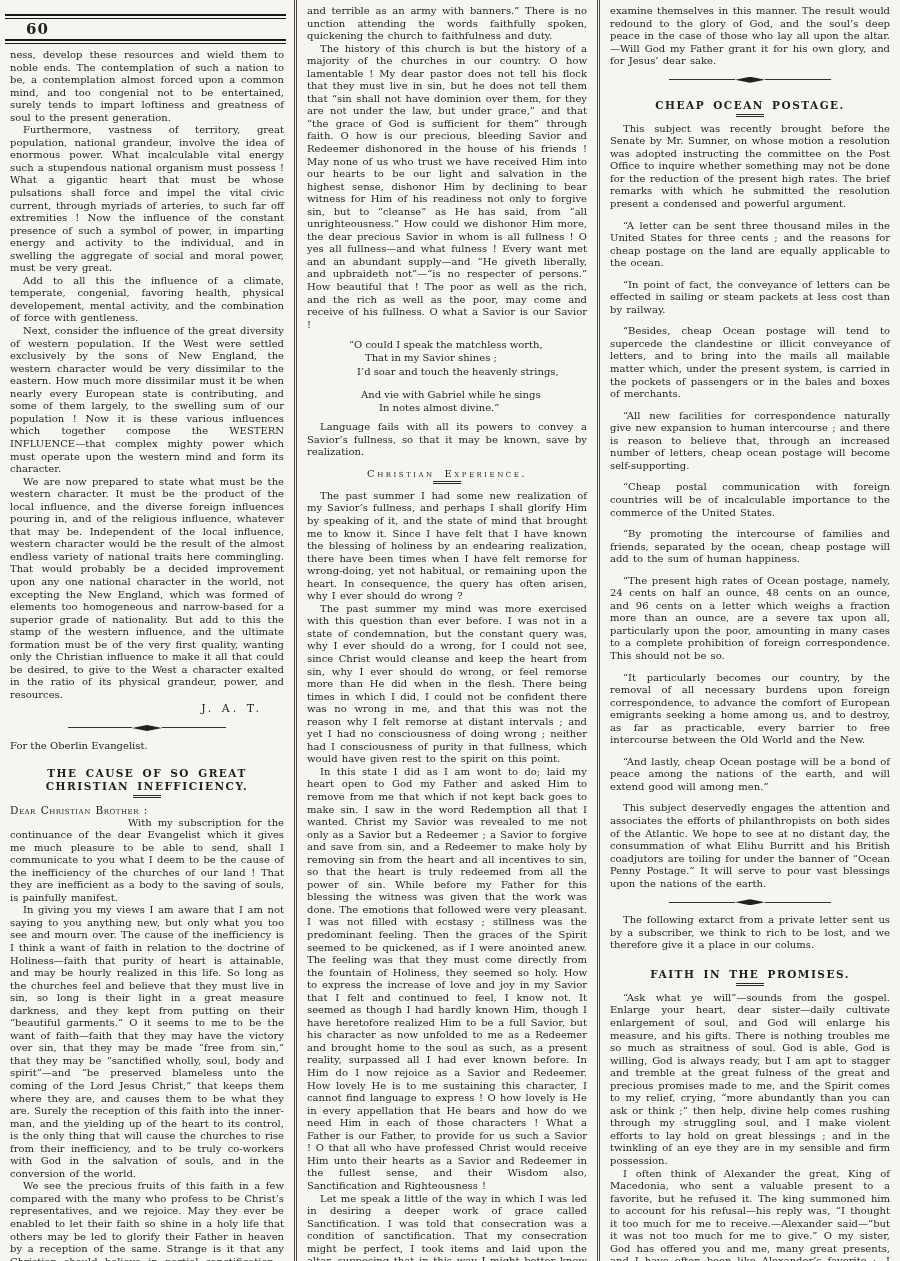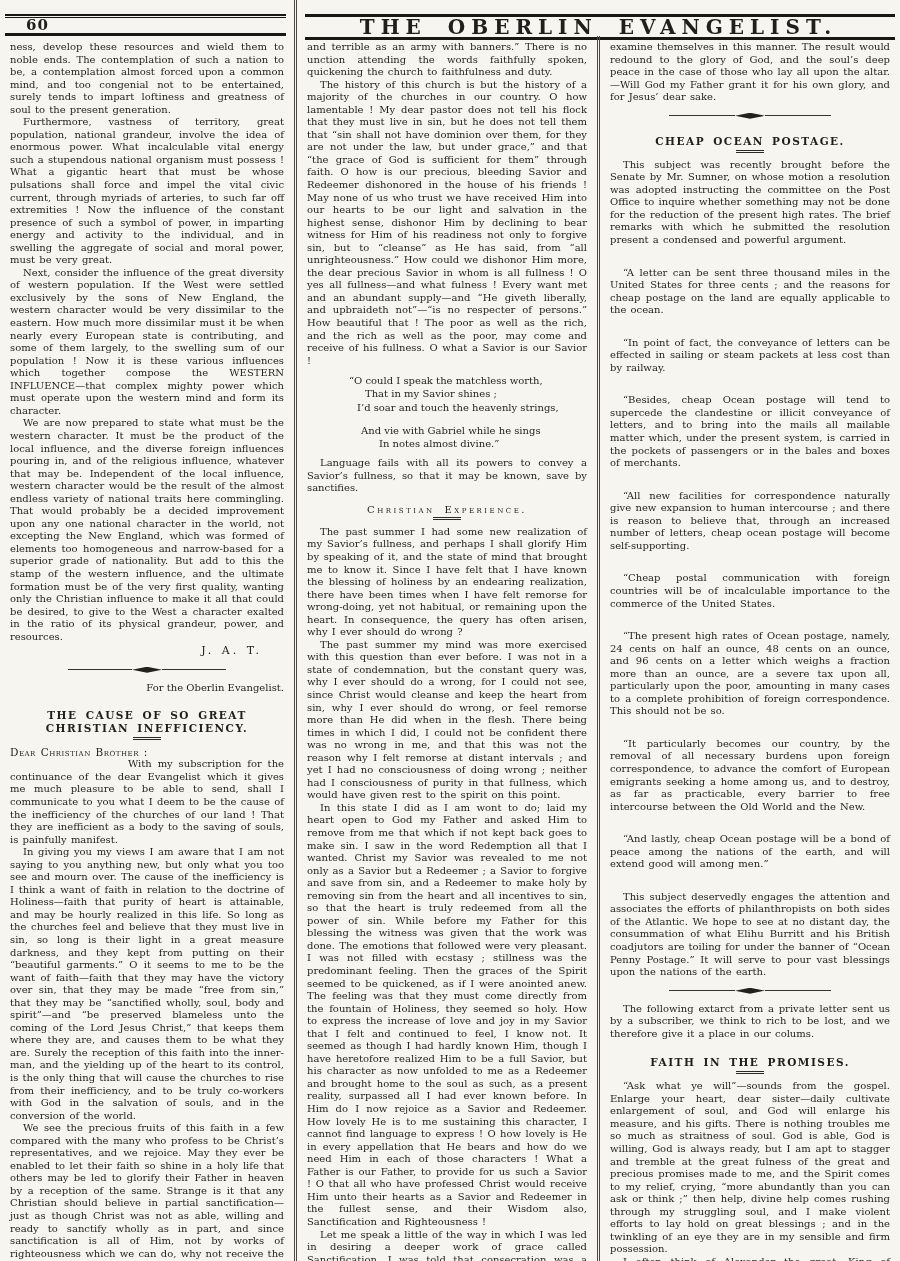--- a/index.html
+++ b/index.html
@@ -17,39 +17,39 @@
   
   .left-strip { width:297px; border-right:3px double #4a4841; display:flex; flex-direction:column; }
   .right-strip { flex:1; display:flex; flex-direction:column; }
   .right-cols { flex:1; display:flex; min-height:0; }
   .colB { width:300px; }
   .colC { flex:1; border-left:3px double #4a4841; }
   .col-body { padding:5px 10px 10px 10px; overflow:hidden; height:100%; }
   .left-strip .col-body { height:auto; flex:1; }
 
   
-  .hdr { height:36px; display:flex; flex-direction:column; justify-content:space-between; padding-top:14px; }
+  .hdr { height:44px; display:flex; flex-direction:column; justify-content:space-between; padding-top:14px; }
   .rule-dbl { height:5px; border-top:2px solid #191813; border-bottom:1px solid #191813; }
   .hdr-left-rule { margin:0 8px 0 5px; }
   .hdr-right-rule { margin:0 5px 0 8px; }
   .page-number { font-size:15px; font-weight:bold; letter-spacing:1px; padding-left:26px; line-height:1; }
   .masthead { text-align:center; font-size:20px; font-weight:bold; letter-spacing:6px; word-spacing:8px; line-height:1; }
 
   
   .p {
     font-size:10px; line-height:12.55px;
     text-align:justify; text-indent:13px;
     word-spacing:1px;
   }
   .noindent { text-indent:0; }
   .deep-indent { text-indent:118px; }
-  .sp-above { margin-top:20px; }
+  .sp-above { margin-top:9px; }
   .salutation { font-size:10.5px; font-variant:small-caps; letter-spacing:.5px; margin-top:4px; text-indent:0; }
   .signature { font-size:11px; text-align:right; padding-right:22px; letter-spacing:3px; margin:2px 0 1px; }
-  .attribution { text-align:right; font-size:10px; margin:2px 0 1px; }
+  .attribution { text-align:left; font-size:10px; margin:2px 0 1px; }
 
   .article-heading {
     text-align:center; font-weight:bold;
     font-size:10.5px; letter-spacing:1.5px; word-spacing:3px;
     line-height:13px; margin:16px 0 2px;
   }
   .section-heading {
     text-align:center; font-variant:small-caps;
     font-size:10px; letter-spacing:2.5px; word-spacing:4px;
     margin:9px 0 2px;
@@ -74,59 +74,55 @@
 
   <div class="left-strip">
     <div class="hdr">
       <div class="rule-dbl hdr-left-rule"></div>
       <div class="page-number">60</div>
       <div class="rule-dbl hdr-left-rule"></div>
     </div>
     <div class="col-body">
       <div class="p noindent">ness, develop these resources and wield them to noble ends.  The contemplation of such a nation to be, a contemplation almost forced upon a common mind, and too congenial not to be entertained, surely tends to impart loftiness and greatness of soul to the present generation.</div>
       <div class="p">Furthermore, vastness of territory, great population, national grandeur, involve the idea of enormous power. What incalculable vital energy such a stupendous national organism must possess !  What a gigantic heart that must be whose pulsations shall force and impel the vital civic current, through myriads of arteries, to such far off extremities !  Now the influence of the constant presence of such a symbol of power, in imparting energy and activity to the individual, and in swelling the aggregate of social and moral power, must be very great.</div>
+      <div class="p">Add to all this the influence of a climate, temperate, congenial, favoring health, physical developement, mental activity, and the combination of force with gentleness.</div>
       <div class="p">Next, consider the influence of the great diversity of western population.  If the West were settled exclusively by the sons of New England, the western character would be very dissimilar to the eastern.  How much more dissimilar must it be when nearly every European state is contributing, and some of them largely, to the swelling sum of our population !  Now it is these various influences which together compose the WESTERN INFLUENCE—that complex mighty power which must operate upon the western mind and form its character.</div>
       <div class="p">We are now prepared to state what must be the western character. It must be the product of the local influence, and the diverse foreign influences pouring in, and of the religious influence, whatever that may be.  Independent of the local influence, western character would be the result of the almost endless variety of national traits here commingling.  That would probably be a decided improvement upon any one national character in the world, not excepting the New England, which was formed of elements too homogeneous and narrow-based for a superior grade of nationality.  But add to this the stamp of the western influence, and the ultimate formation must be of the very first quality, wanting only the Christian influence to make it all that could be desired, to give to the West a character exalted in the ratio of its physical grandeur, power, and resources.</div>
       <div class="p signature">J. A. T.</div>
       <div class="divider">
         <span class="line"></span>
         <span class="diamond"></span>
         <span class="line"></span>
       </div>
       <div class="attribution">For the Oberlin Evangelist.</div>
       <div class="article-heading">THE CAUSE OF SO GREAT CHRISTIAN INEFFICIENCY.</div>
       <div class="heading-rule"></div>
       <div class="p salutation">Dear Christian Brother :</div>
       <div class="p deep-indent">With my subscription for the continuance of the dear Evangelist which it gives me much pleasure to be able to send, shall I communicate to you what I deem to be the cause of the inefficiency of the churches of our land !  That they are inefficient as a body to the saving of souls, is painfully manifest.</div>
       <div class="p">In giving you my views I am aware that I am not saying to you anything new, but only what you too see and mourn over.  The cause of the inefficiency is I think a want of faith in relation to the doctrine of Holiness—faith that purity of heart is attainable, and may be hourly realized in this life.  So long as the churches feel and believe that they must live in sin, so long is their light in a great measure darkness, and they kept from putting on their “beautiful garments.”  O it seems to me to be the want of faith—faith that they may have the victory over sin, that they may be made “free from sin,” that they may be “sanctified wholly, soul, body and spirit”—and “be preserved blameless unto the coming of the Lord Jesus Christ,” that keeps them where they are, and causes them to be what they are.  Surely the reception of this faith into the inner-man, and the yielding up of the heart to its control, is the only thing that will cause the churches to rise from their inefficiency, and to be truly co-workers with God in the salvation of souls, and in the conversion of the world.</div>
       <div class="p">We see the precious fruits of this faith in a few compared with the many who profess to be Christ’s representatives, and we rejoice.  May they ever be enabled to let their faith so shine in a holy life that others may be led to glorify their Father in heaven by a reception of the same.  Strange is it that any Christian should believe in partial sanctification—just as though Christ was not as able, willing and ready to sanctify wholly as in part, and since sanctification is all of Him, not by works of righteousness which we can do, why not receive the faith that sanctifies wholly, if they depend on Christ for salvation !  Are not such limiting the willingness and ability of Jesus ?  O Br. I am compelled to regard this unbelief as a millstone upon the mass of the churches both pastor and people.  I see and feel it upon the church with which I am connected.  Our pastor seems to be a spiritually-minded man, gives his people good sermons, but there is a want of faith in relation to living without sin that keeps himself and his church from coming forth “clear as the sun, fair as the moon,</div>
     </div>
   </div>
 
   <div class="right-strip">
-    <div class="hdr">
-      <div class="rule-dbl hdr-right-rule"></div>
-      <div class="masthead">THE OBERLIN EVANGELIST.</div>
-      <div class="rule-dbl hdr-right-rule"></div>
-    </div>
 
     <div class="right-cols">
 
       <div class="colB">
         <div class="col-body">
           <div class="p noindent">and terrible as an army with banners.”  There is no unction attending the words faithfully spoken, quickening the church to faithfulness and duty.</div>
           <div class="p">The history of this church is but the history of a majority of the churches in our country.  O how lamentable !  My dear pastor does not tell his flock that they must live in sin, but he does not tell them that “sin shall not have dominion over them, for they are not under the law, but under grace,” and that “the grace of God is sufficient for them” through faith.  O how is our precious, bleeding Savior and Redeemer dishonored in the house of his friends !  May none of us who trust we have received Him into our hearts to be our light and salvation in the highest sense, dishonor Him by declining to bear witness for Him of his readiness not only to forgive sin, but to “cleanse” as He has said, from “all unrighteousness.”  How could we dishonor Him more, the dear precious Savior in whom is all fullness !  O yes all fullness—and what fulness !  Every want met and an abundant supply—and “He giveth liberally, and upbraideth not”—“is no respecter of persons.”  How beautiful that !  The poor as well as the rich, and the rich as well as the poor, may come and receive of his fullness.  O what a Savior is our Savior !</div>
           <div class="poem">
             <div class="poem-line">“O could I speak the matchless worth,</div>
             <div class="poem-line in1">That in my Savior shines ;</div>
             <div class="poem-line in2">I’d soar and touch the heavenly strings,</div>
             <div class="poem-line in3">And vie with Gabriel while he sings</div>
             <div class="poem-line in4">In notes almost divine.”</div>
           </div>
-          <div class="p">Language fails with all its powers to convey a Savior’s fullness, so that it may be known, save by sanctifies.</div>
+          <div class="p">Language fails with all its powers to convey a Savior’s fullness, so that it may be known, save by realization.</div>
           <div class="section-heading">Christian Experience.</div>
           <div class="heading-rule"></div>
           <div class="p">The past summer I had some new realization of my Savior’s fullness, and perhaps I shall glorify Him by speaking of it, and the state of mind that brought me to know it.  Since I have felt that I have known the blessing of holiness by an endearing realization, there have been times when I have felt remorse for wrong-doing, yet not habitual, or remaining upon the heart.  In consequence, the query has often arisen, why I ever should do wrong ?</div>
           <div class="p">The past summer my mind was more exercised with this question than ever before.  I was not in a state of condemnation, but the constant query was, why I ever should do a wrong, for I could not see, since Christ would cleanse and keep the heart from sin, why I ever should do wrong, or feel remorse more than He did when in the flesh.  There being times in which I did, I could not be confident there was no wrong in me, and that this was not the reason why I felt remorse at distant intervals ; and yet I had no consciousness of doing wrong ; neither had I consciousness of purity in that fullness, which would have given rest to the spirit on this point.</div>
           <div class="p">In this state I did as I am wont to do; laid my heart open to God my Father and asked Him to remove from me that which if not kept back goes to make sin.  I saw in the word Redemption all that I wanted. Christ my Savior was revealed to me not only as a Savior but a Redeemer ; a Savior to forgive and save from sin, and a Redeemer to make holy by removing sin from the heart and all incentives to sin, so that the heart is truly redeemed from all the power of sin.  While before my Father for this blessing the witness was given that the work was done.  The emotions that followed were very pleasant.  I was not filled with ecstasy ; stillness was the predominant feeling. Then the graces of the Spirit seemed to be quickened, as if I were anointed anew.  The feeling was that they must come directly from the fountain of Holiness, they seemed so holy.  How to express the increase of love and joy in my Savior that I felt and continued to feel, I know not.  It seemed as though I had hardly known Him, though I have heretofore realized Him to be a full Savior, but his character as now unfolded to me as a Redeemer and brought home to the soul as such, as a present reality, surpassed all I had ever known before.  In Him do I now rejoice as a Savior and Redeemer.  How lovely He is to me sustaining this character, I cannot find language to express !  O how lovely is He in every appellation that He bears and how do we need Him in each of those characters !  What a Father is our Father, to provide for us such a Savior !  O that all who have professed Christ would receive Him unto their hearts as a Savior and Redeemer in the fullest sense, and their Wisdom also, Sanctification and Righteousness !</div>
           <div class="p">Let me speak a little of the way in which I was led in desiring a deeper work of grace called Sanctification.  I was told that consecration was a condition of sanctification.  That my consecration might be perfect, I took items and laid upon the altar, supposing that in this way I might better know myself.  When the last was given up, I felt from the emotions that followed that the blessing was mine.</div>
 
         </div>
       </div>
 
@@ -139,20 +135,21 @@
             <span class="line"></span>
           </div>
           <div class="article-heading">CHEAP OCEAN POSTAGE.</div>
           <div class="heading-rule"></div>
           <div class="p">This subject was recently brought before the Senate by Mr. Sumner, on whose motion a resolution was adopted instructing the committee on the Post Office to inquire whether something may not be done for the reduction of the present high rates.  The brief remarks with which he submitted the resolution present a condensed and powerful argument.</div>
           <div class="p sp-above">“A letter can be sent three thousand miles in the United States for three cents ; and the reasons for cheap postage on the land are equally applicable to the ocean.</div>
           <div class="p sp-above">“In point of fact, the conveyance of letters can be effected in sailing or steam packets at less cost than by railway.</div>
           <div class="p sp-above">“Besides, cheap Ocean postage will tend to supercede the clandestine or illicit conveyance of letters, and to bring into the mails all mailable matter which, under the present system, is carried in the pockets of passengers or in the bales and boxes of merchants.</div>
           <div class="p sp-above">“All new facilities for correspondence naturally give new expansion to human intercourse ; and there is reason to believe that, through an increased number of letters, cheap ocean postage will become self-supporting.</div>
           <div class="p sp-above">“Cheap postal communication with foreign countries will be of incalculable importance to the commerce of the United States.</div>
+          <div class="p sp-above">“By promoting the intercourse of families and friends, separated by the ocean, cheap postage will add to the sum of human happiness.</div>
           <div class="p sp-above">“The present high rates of Ocean postage, namely, 24 cents on half an ounce, 48 cents on an ounce, and 96 cents on a letter which weighs a fraction more than an ounce, are a severe tax upon all, particularly upon the poor, amounting in many cases to a complete prohibition of foreign correspondence.  This should not be so.</div>
           <div class="p sp-above">“It particularly becomes our country, by the removal of all necessary burdens upon foreign correspondence, to advance the comfort of European emigrants seeking a home among us, and to destroy, as far as practicable, every barrier to free intercourse between the Old World and the New.</div>
           <div class="p sp-above">“And lastly, cheap Ocean postage will be a bond of peace among the nations of the earth, and will extend good will among men.”</div>
           <div class="p sp-above">This subject deservedly engages the attention and associates the efforts of philanthropists on both sides of the Atlantic.  We hope to see at no distant day, the consummation of what Elihu Burritt and his British coadjutors are toiling for under the banner of “Ocean Penny Postage.”  It will serve to pour vast blessings upon the nations of the earth.</div>
           <div class="divider">
             <span class="line"></span>
             <span class="diamond"></span>
             <span class="line"></span>
           </div>
           <div class="p">The following extarct from a private letter sent us by a subscriber, we think to rich to be lost, and we therefore give it a place in our colums.</div>

